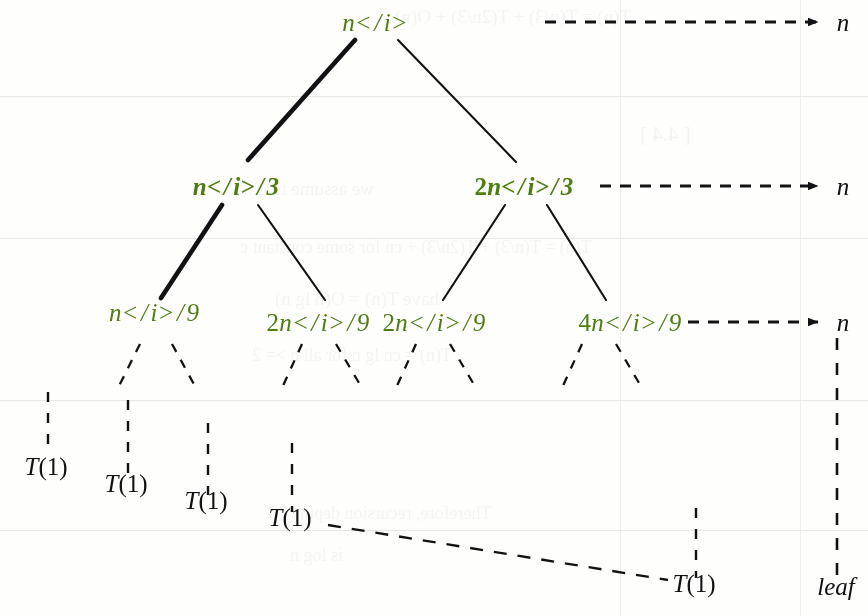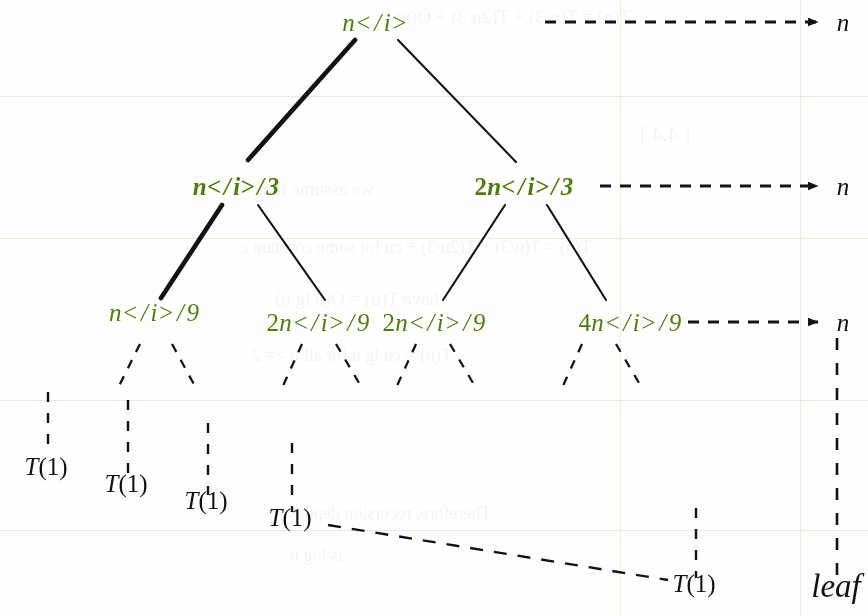--- a/index.html
+++ b/index.html
@@ -70,21 +70,21 @@
     position: absolute;
     color: #121214;
     font-size: 25px;
     font-style: italic;
     line-height: 1;
     transform: translate(-50%, -50%);
   }
   .leaflabel {
     position: absolute;
     color: #121214;
-    font-size: 33px;
+    font-size: 25px;
     font-style: italic;
     line-height: 1;
     transform: translate(-50%, -50%);
     white-space: nowrap;
   }
   .tlabel {
     position: absolute;
     color: #121214;
     font-size: 25px;
     line-height: 1;

